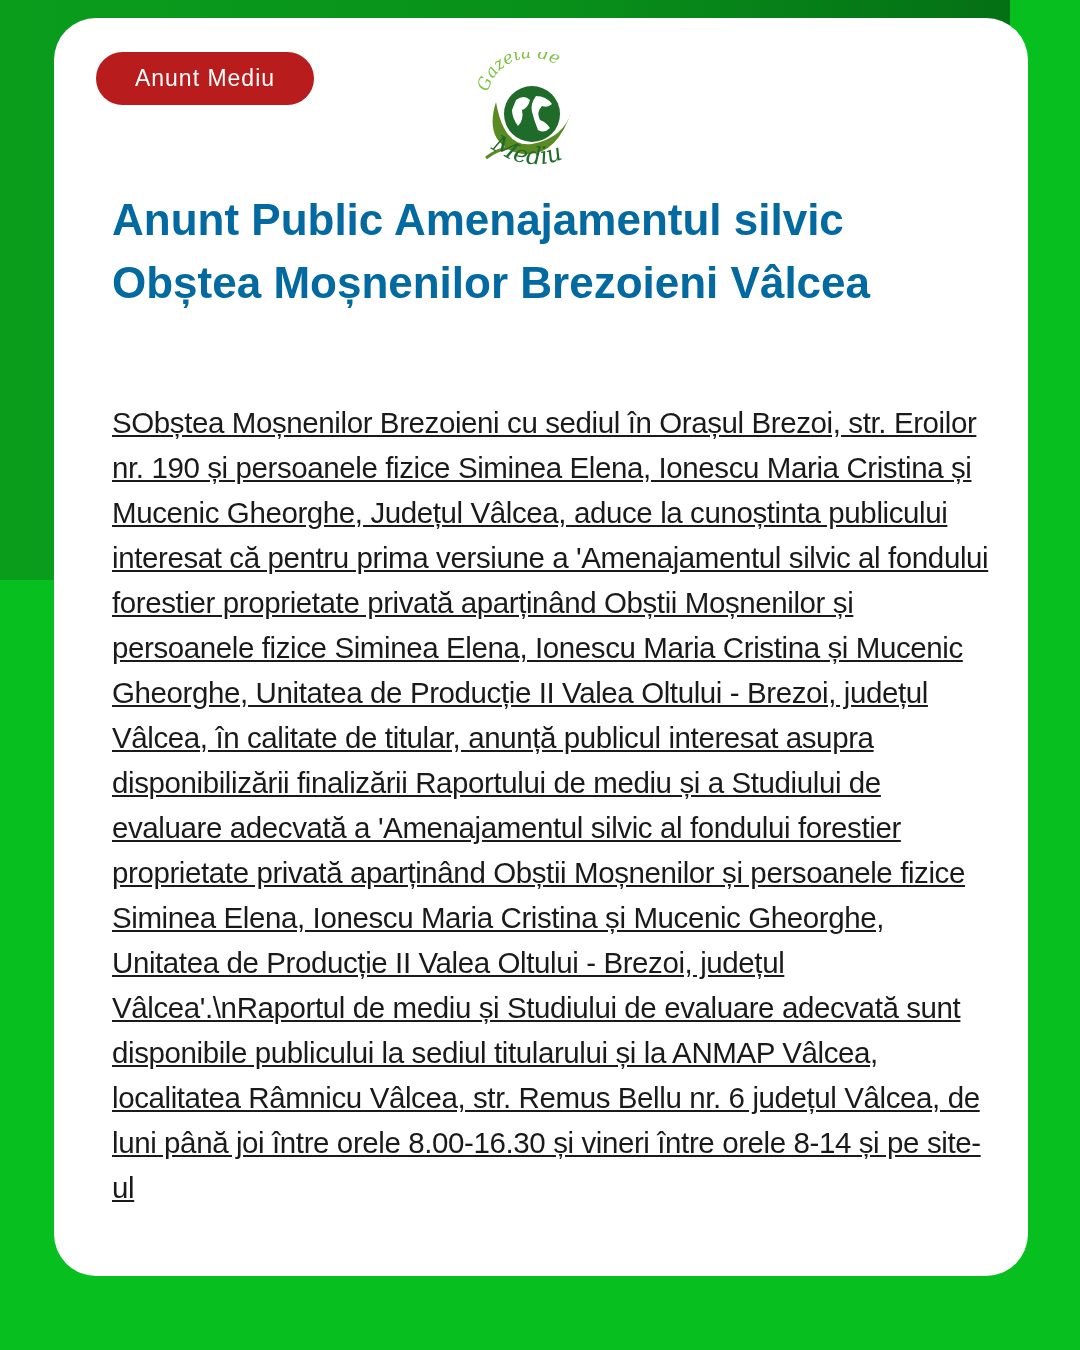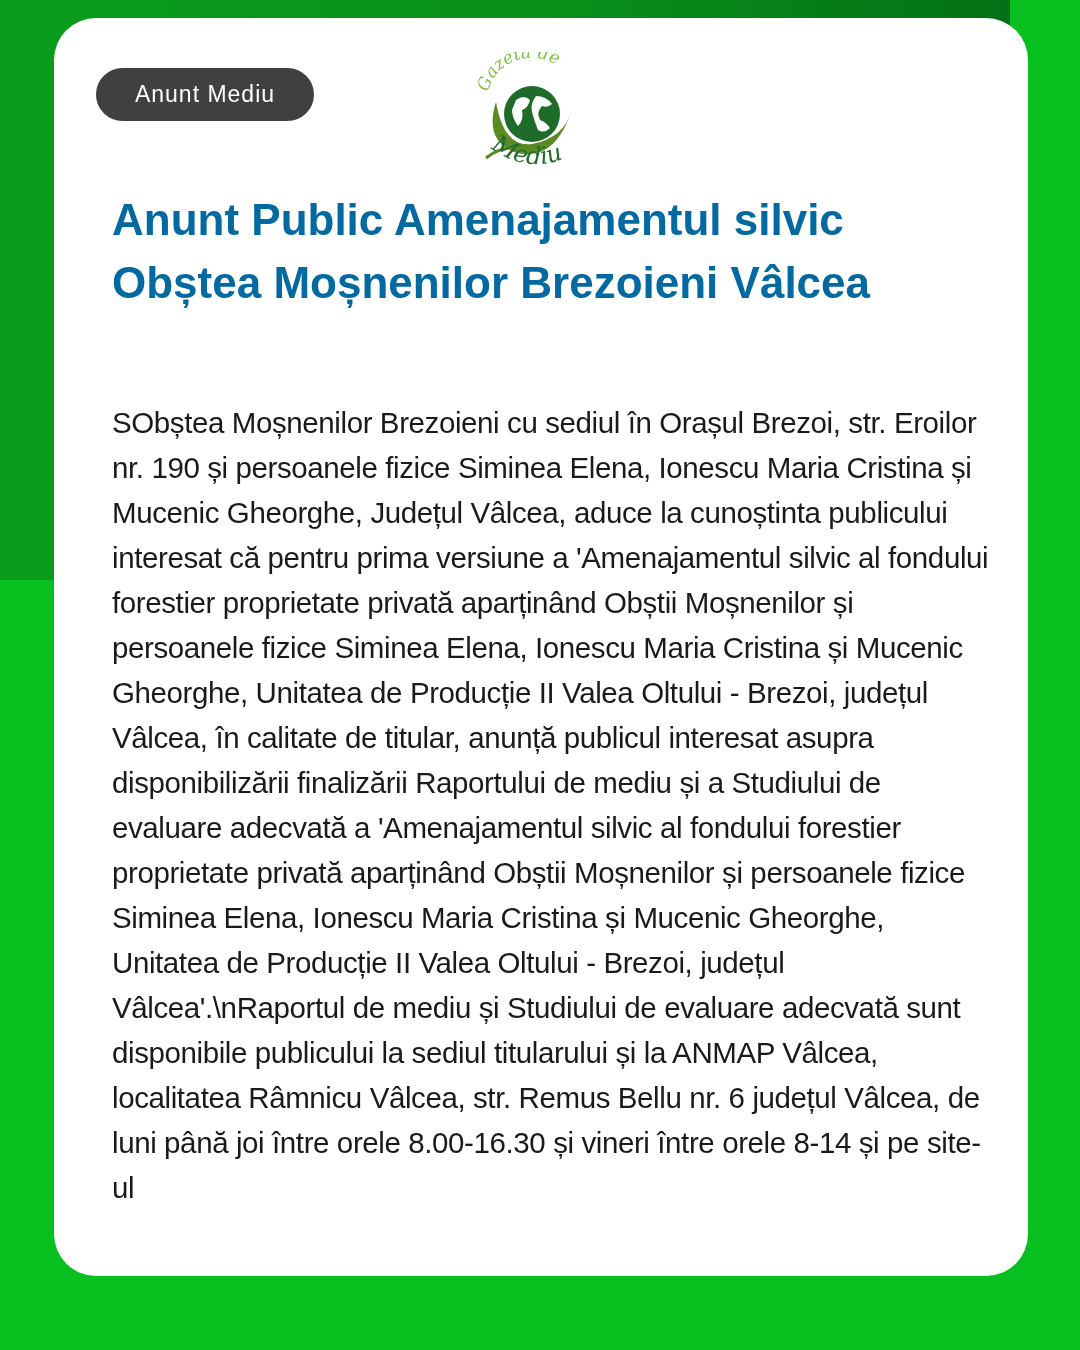--- a/index.html
+++ b/index.html
@@ -10,37 +10,38 @@
     }
     .bg-block {
       position: absolute; left: 0; top: 0; width: 1010px; height: 580px;
       background: linear-gradient(90deg, #0a9d1c 0%, #08901a 55%, #047015 100%);
     }
     .card {
       position: absolute; left: 54px; top: 18px; width: 974px; height: 1258px;
       background: #ffffff; border-radius: 42px; overflow: hidden;
     }
     .badge {
-      position: absolute; left: 42px; top: 50px; width: 218px; height: 53px;
-      background: #404040; border-radius: 27px; color: #ffffff;
+      position: absolute; left: 42px; top: 34px; width: 218px; height: 53px;
+      background: #b91c1c; border-radius: 27px; color: #ffffff;
       display: flex; align-items: center; justify-content: center;
       font-size: 23px; letter-spacing: 1px;
     }
     .logo {
       position: absolute; left: 420px; top: 34px; width: 112px; height: 126px;
     }
     .title {
       position: absolute; left: 58px; top: 170px; width: 890px;
       color: #0369a1; font-weight: bold; font-size: 44px; line-height: 63px;
       margin: 0;
     }
     .body-text {
       position: absolute; left: 58px; top: 382px; width: 880px;
       color: #1a1a1a; font-size: 29.5px; line-height: 45px; margin: 0;
       letter-spacing: -0.4px;
+      text-decoration: underline;
     }
   </style>
 </head>
 <body>
 
 <div class="bg-block"></div>
 
 <div class="card">
 
   <div class="badge">

